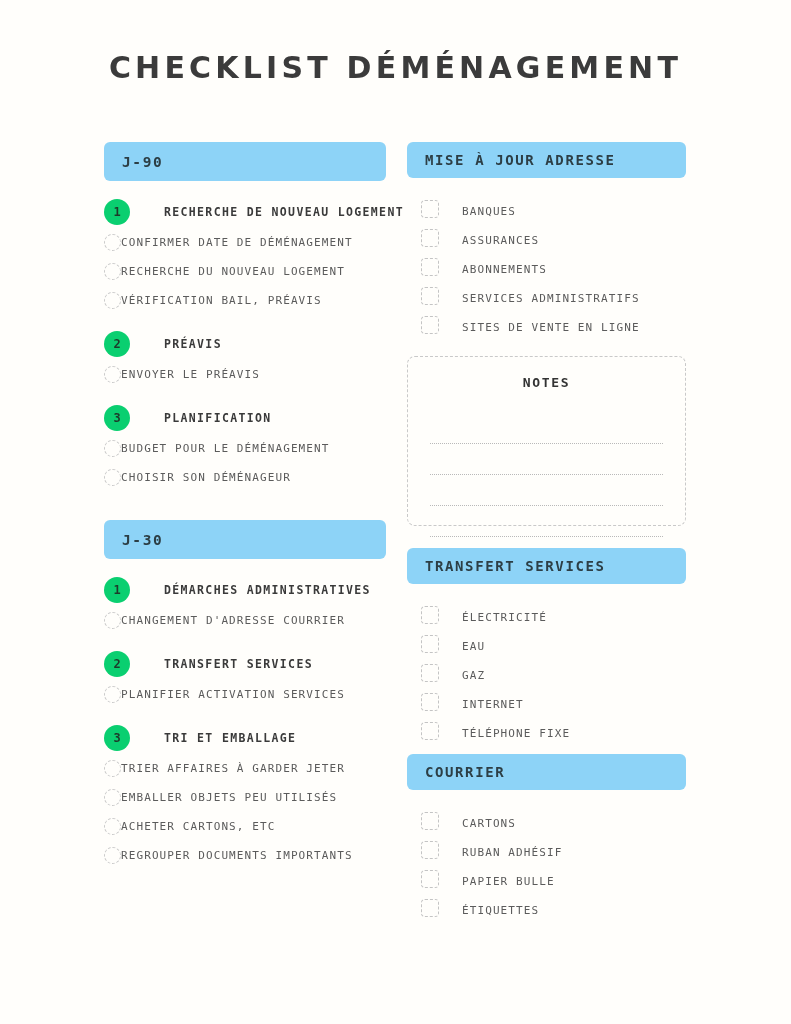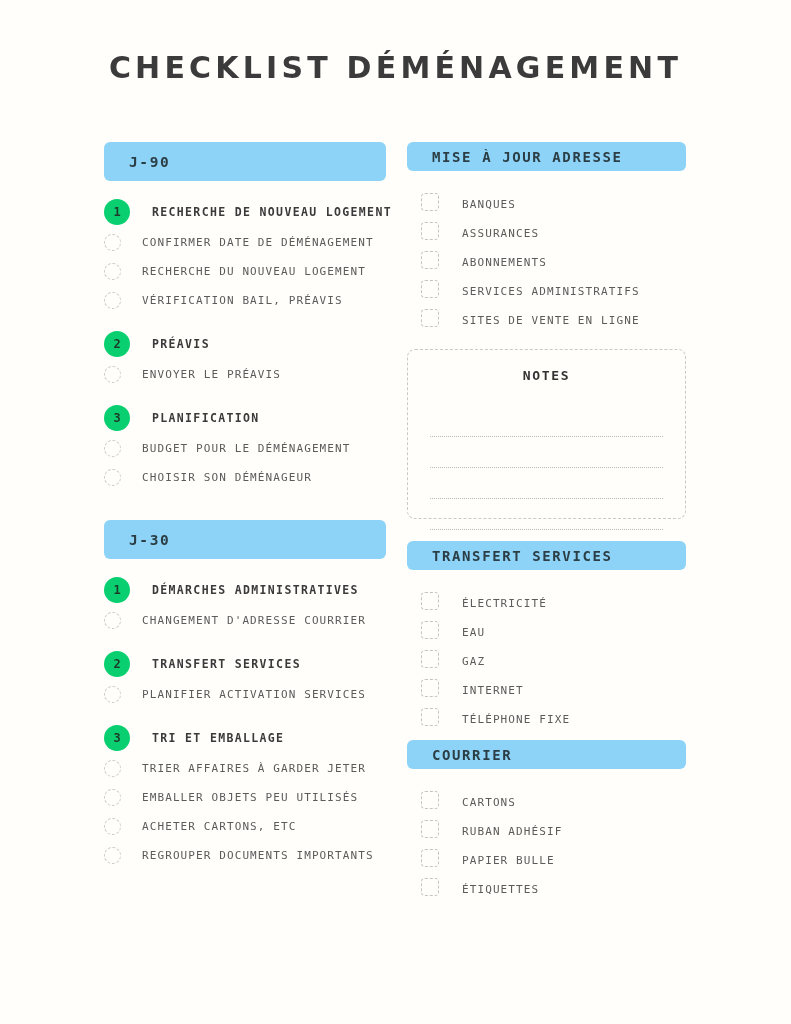--- a/index.html
+++ b/index.html
@@ -51,30 +51,30 @@
     width: 279px;
   }
 
   
   .bar {
     background: #8dd3f7;
     border-radius: 6px;
     height: 39px;
     display: flex;
     align-items: center;
-    padding-left: 25px;
+    padding-left: 18px;
     box-sizing: border-box;
     font-family: "DejaVu Sans Mono", monospace;
     font-size: 14.5px;
     font-weight: bold;
     letter-spacing: 1.6px;
     color: #2c3e45;
     white-space: nowrap;
   }
-  .bar.right-bar { height: 29px; font-size: 14px; }
+  .bar.right-bar { height: 36px; font-size: 14px; }
 
   
   .grouphead {
     display: flex;
     align-items: center;
     margin-top: 18px;
     margin-bottom: 4px;
   }
   .badge {
     width: 26px;
@@ -84,21 +84,21 @@
     color: #1d3b2a;
     font-family: "DejaVu Sans Mono", monospace;
     font-size: 12px;
     font-weight: bold;
     display: flex;
     align-items: center;
     justify-content: center;
     flex: none;
   }
   .grouphead .ghlabel {
-    margin-left: 22px;
+    margin-left: 34px;
     font-family: "DejaVu Sans Mono", monospace;
     font-size: 11.5px;
     font-weight: bold;
     letter-spacing: 1.35px;
     color: #3a3a3a;
     white-space: nowrap;
   }
 
   
   .task {
@@ -111,21 +111,20 @@
   .cbox-circle {
     width: 17px;
     height: 17px;
     border-radius: 50%;
     border: 1.4px dashed #c9c9c9;
     background: #fffefb;
     flex: none;
     box-sizing: border-box;
   }
   .task .tlabel {
-    margin-left: 21px;
     font-family: "DejaVu Sans Mono", monospace;
     font-size: 11px;
     letter-spacing: 1.1px;
     color: #5b5b5b;
     white-space: nowrap;
   }
 
   
   .rtask {
     display: flex;

